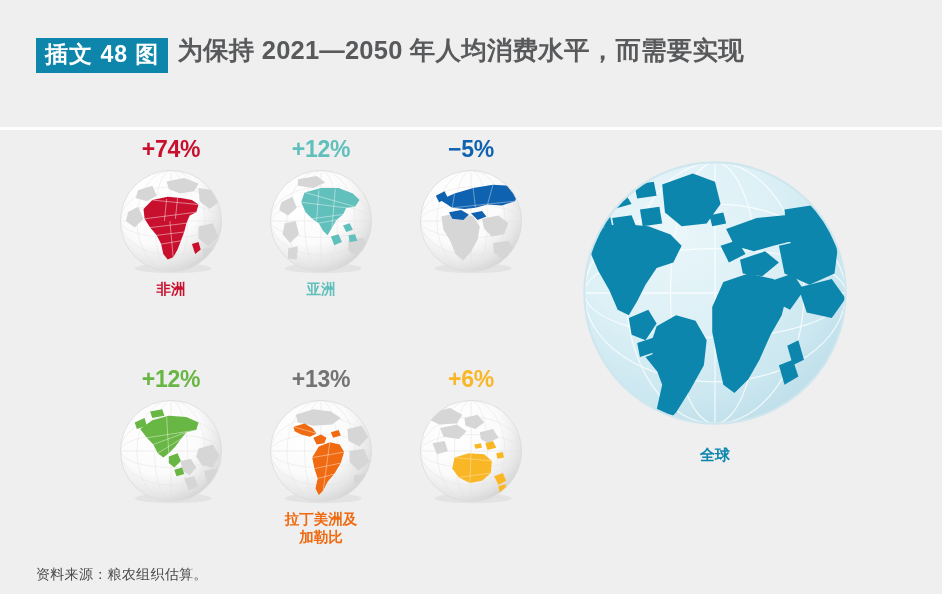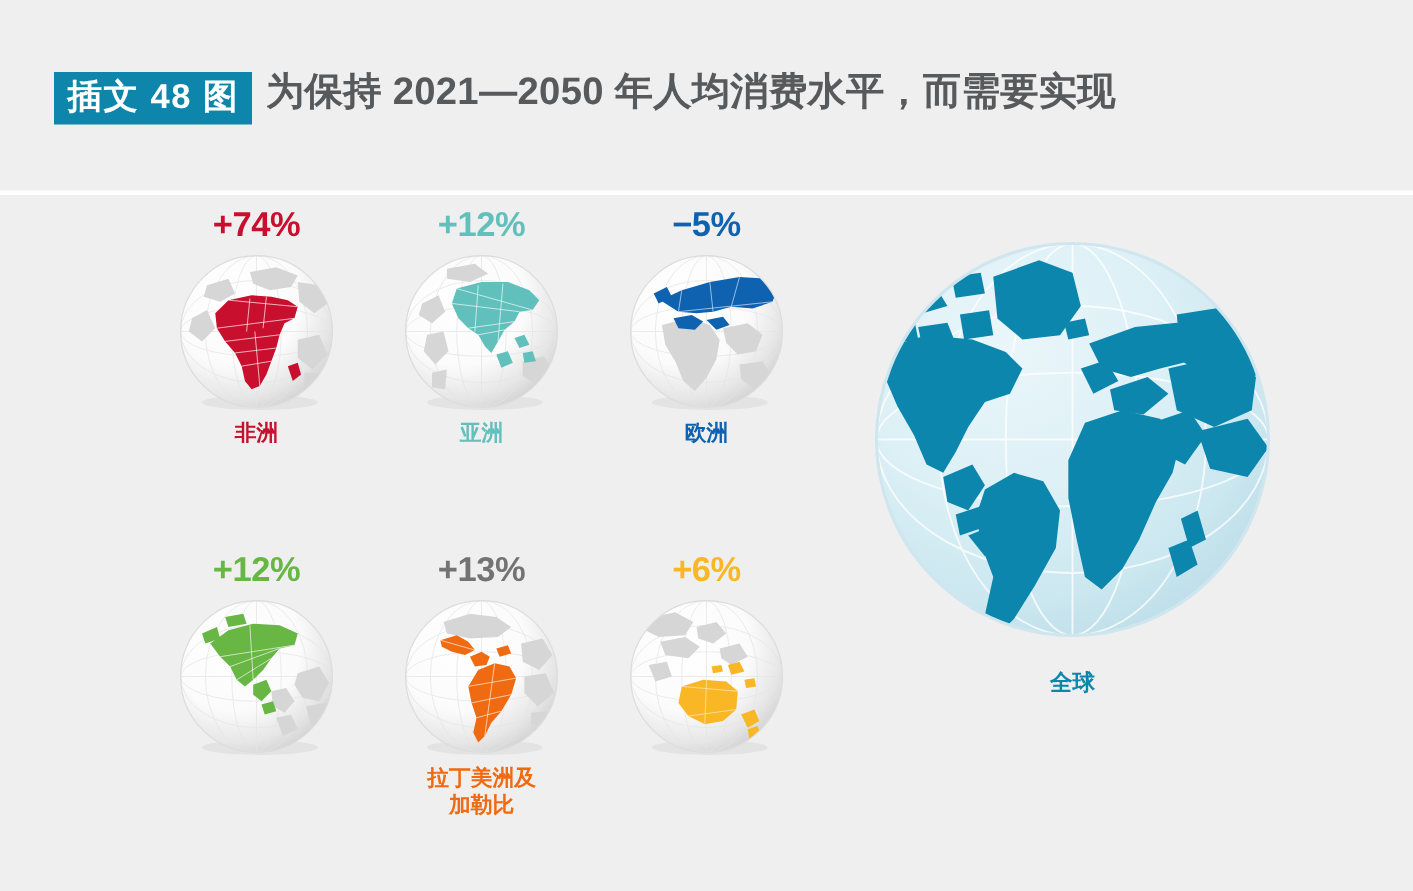--- a/index.html
+++ b/index.html
@@ -5,21 +5,21 @@
   html,body{margin:0;padding:0;}
   body{
     width:942px;height:594px;overflow:hidden;
     background:#efefef;
     font-family:"Liberation Sans","DejaVu Sans",sans-serif;
   }
   .page{position:relative;width:942px;height:594px;background:#efefef;}
 
   
   .header{position:absolute;left:0;top:0;width:942px;height:127px;background:#efefef;}
-  .title-wrap{position:absolute;left:36px;top:44px;width:870px;}
+  .title-wrap{position:absolute;left:36px;top:33px;width:870px;}
   .title-line{
     font-size:25.5px;font-weight:bold;color:#58595b;
     line-height:35px;letter-spacing:.2px;white-space:nowrap;
   }
   .badge{
     display:inline-block;background:#0e86ab;color:#ffffff;
     font-size:23px;font-weight:bold;line-height:1;
     padding:5px 9px 7px 9px;margin-right:9px;
     vertical-align:-3px;letter-spacing:1px;
   }
@@ -197,21 +197,20 @@
                  L156 72 L130 70 L108 76 L88 78 L66 76 Z"></path>
               <path fill="#0f62b0" d="M36 54 L52 46 L58 58 L42 66 Z"></path>
               <path fill="#0f62b0" d="M60 84 L82 80 L96 88 L86 98 L66 96 Z"></path>
               <path fill="#0f62b0" d="M100 86 L120 82 L128 92 L112 98 Z"></path>
               <g stroke="#ffffff" stroke-width="1" fill="none" opacity=".7">
                 <path d="M66 76 L180 64 M70 50 L66 76 M104 40 L108 76 M140 34 L130 70"></path>
               </g>
             </g>
             <circle cx="100" cy="100" r="92" fill="none" stroke="#dcdcdc" stroke-width="1.5"></circle>
           </svg>
-          <div class="reg-label" style="color:#0f62b0">欧洲</div>
         </div>
       </div>
 
       <div class="row">
 
         <div class="cell c0">
           <div class="pct" style="color:#68b643">+12%</div>
           <svg class="globe-s" viewBox="0 0 200 200">
             <defs>
                 <clipPath id="clipD">
@@ -394,13 +393,14 @@
           <path d="M146 152 L156 148 L160 160 L150 166 Z"></path>
 
           <path d="M152 138 L160 134 L164 148 L156 152 Z"></path>
         </g>
         <circle cx="100" cy="100" r="94" fill="none" stroke="#cfe6ee" stroke-width="1.5"></circle>
       </svg>
       <div class="global-label">全球</div>
     </div>
   </div>
 
+  <div class="source">资料来源：粮农组织估算。</div>
 </div>
 
 </body></html>

